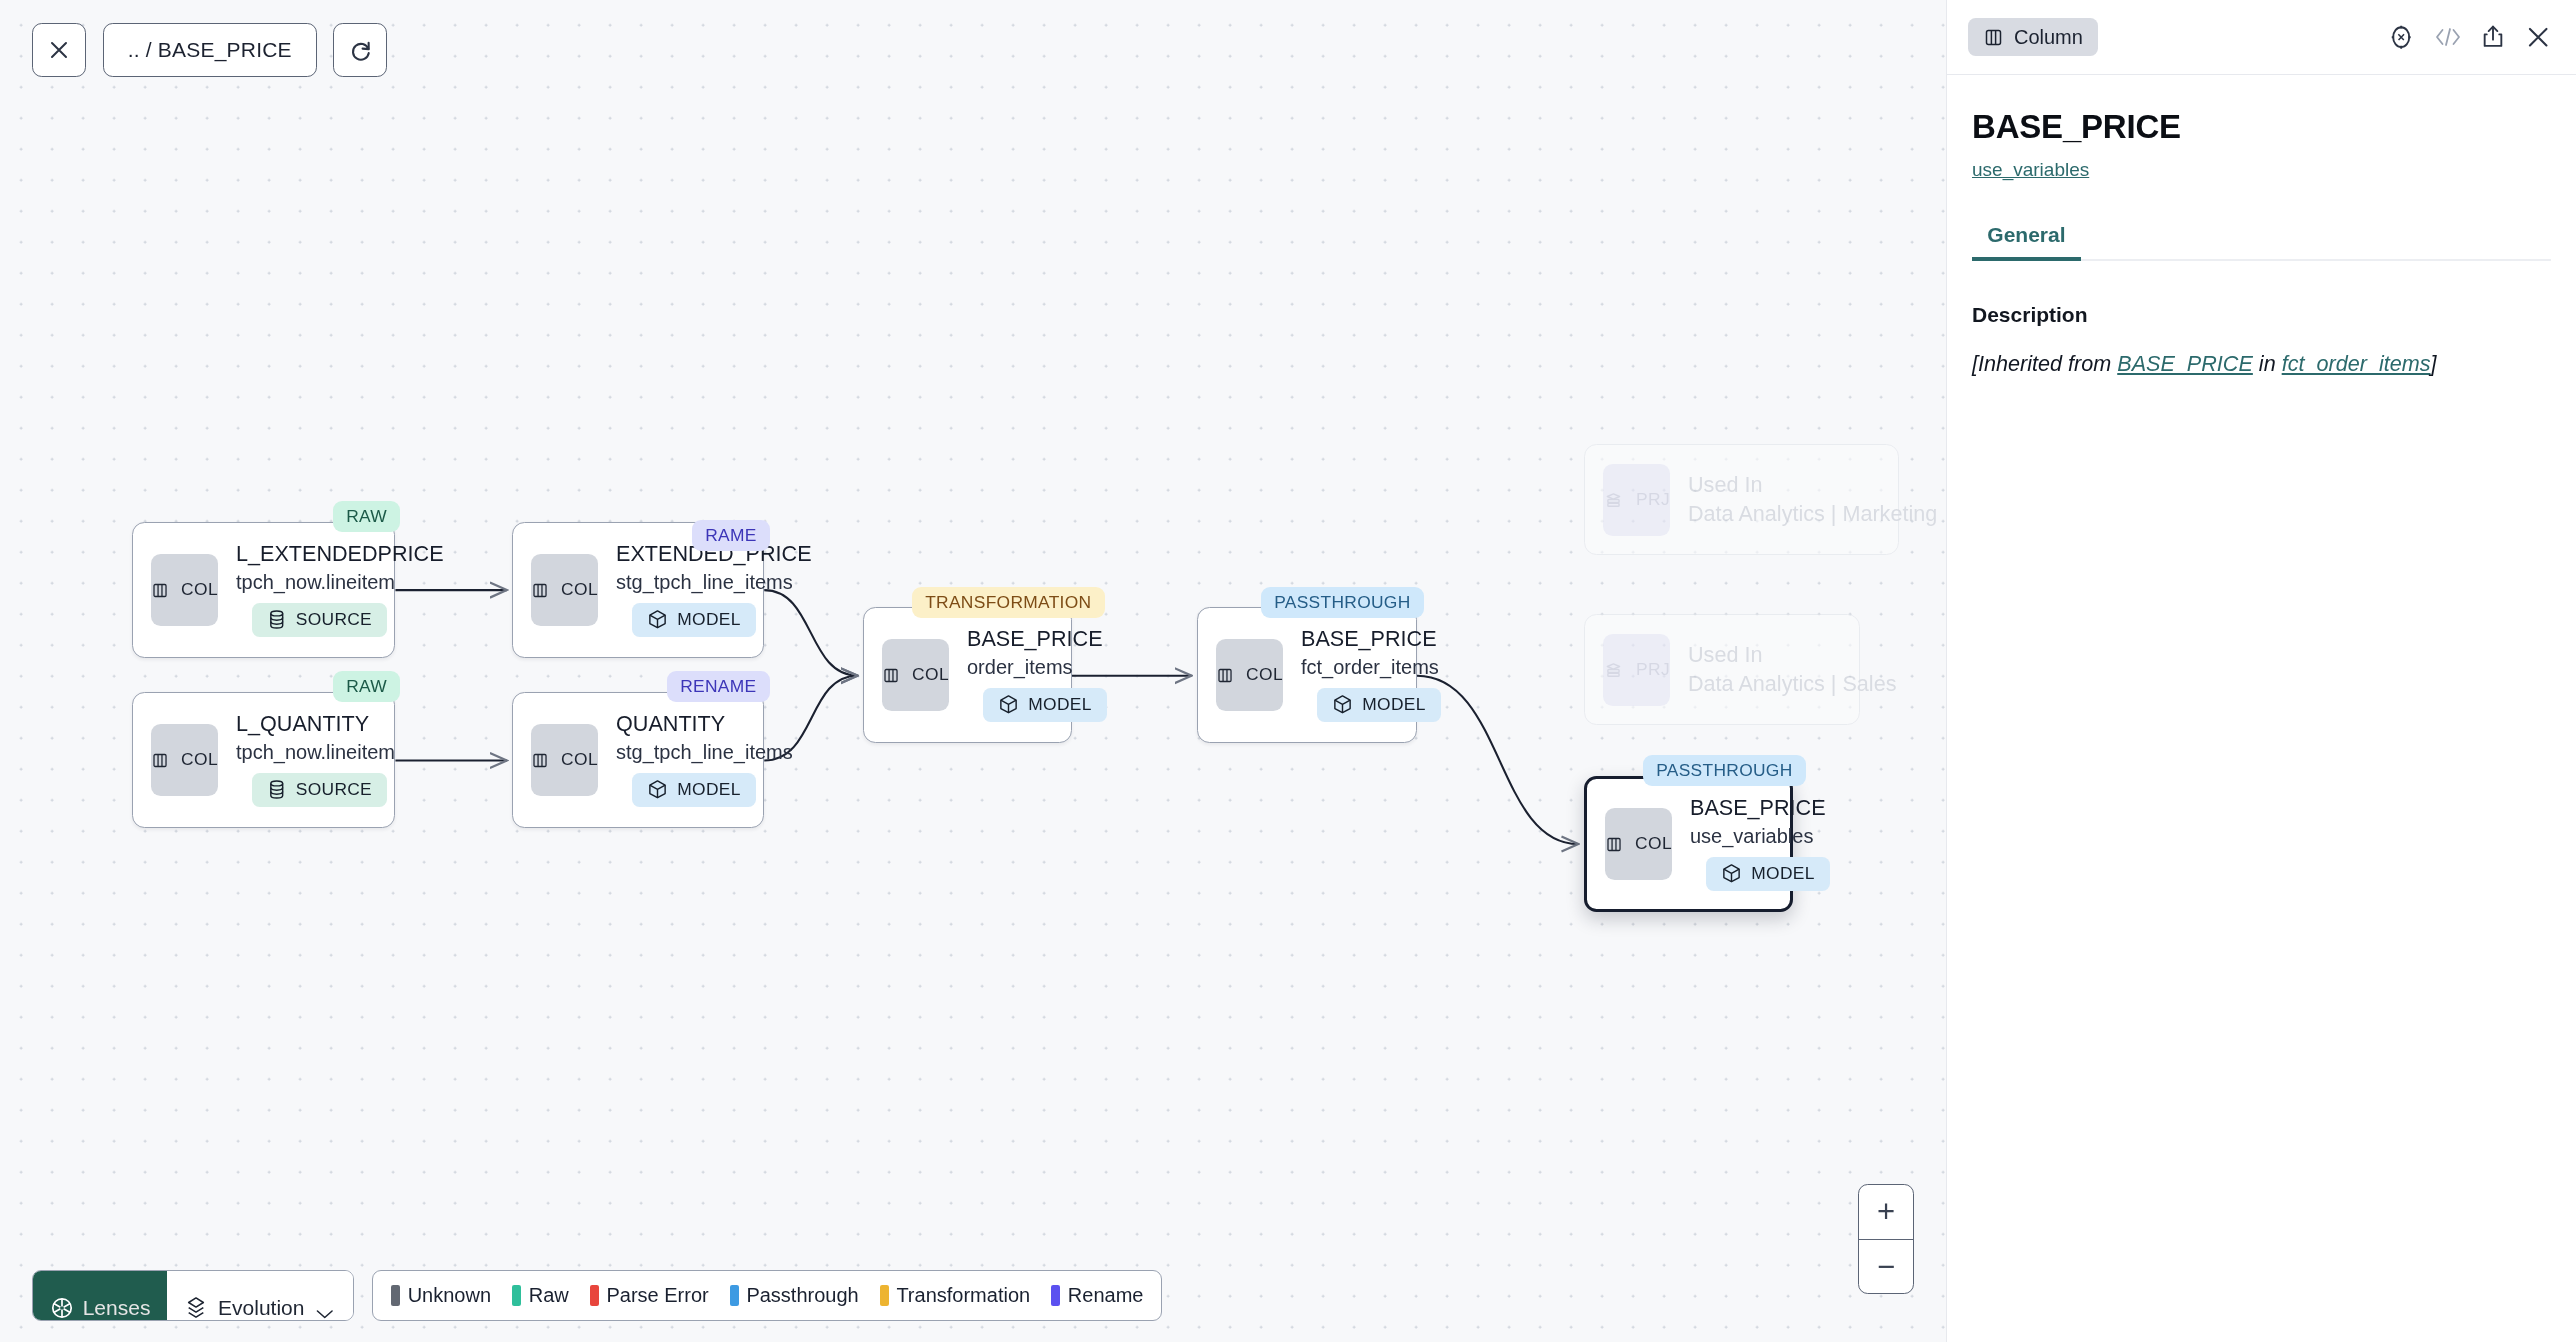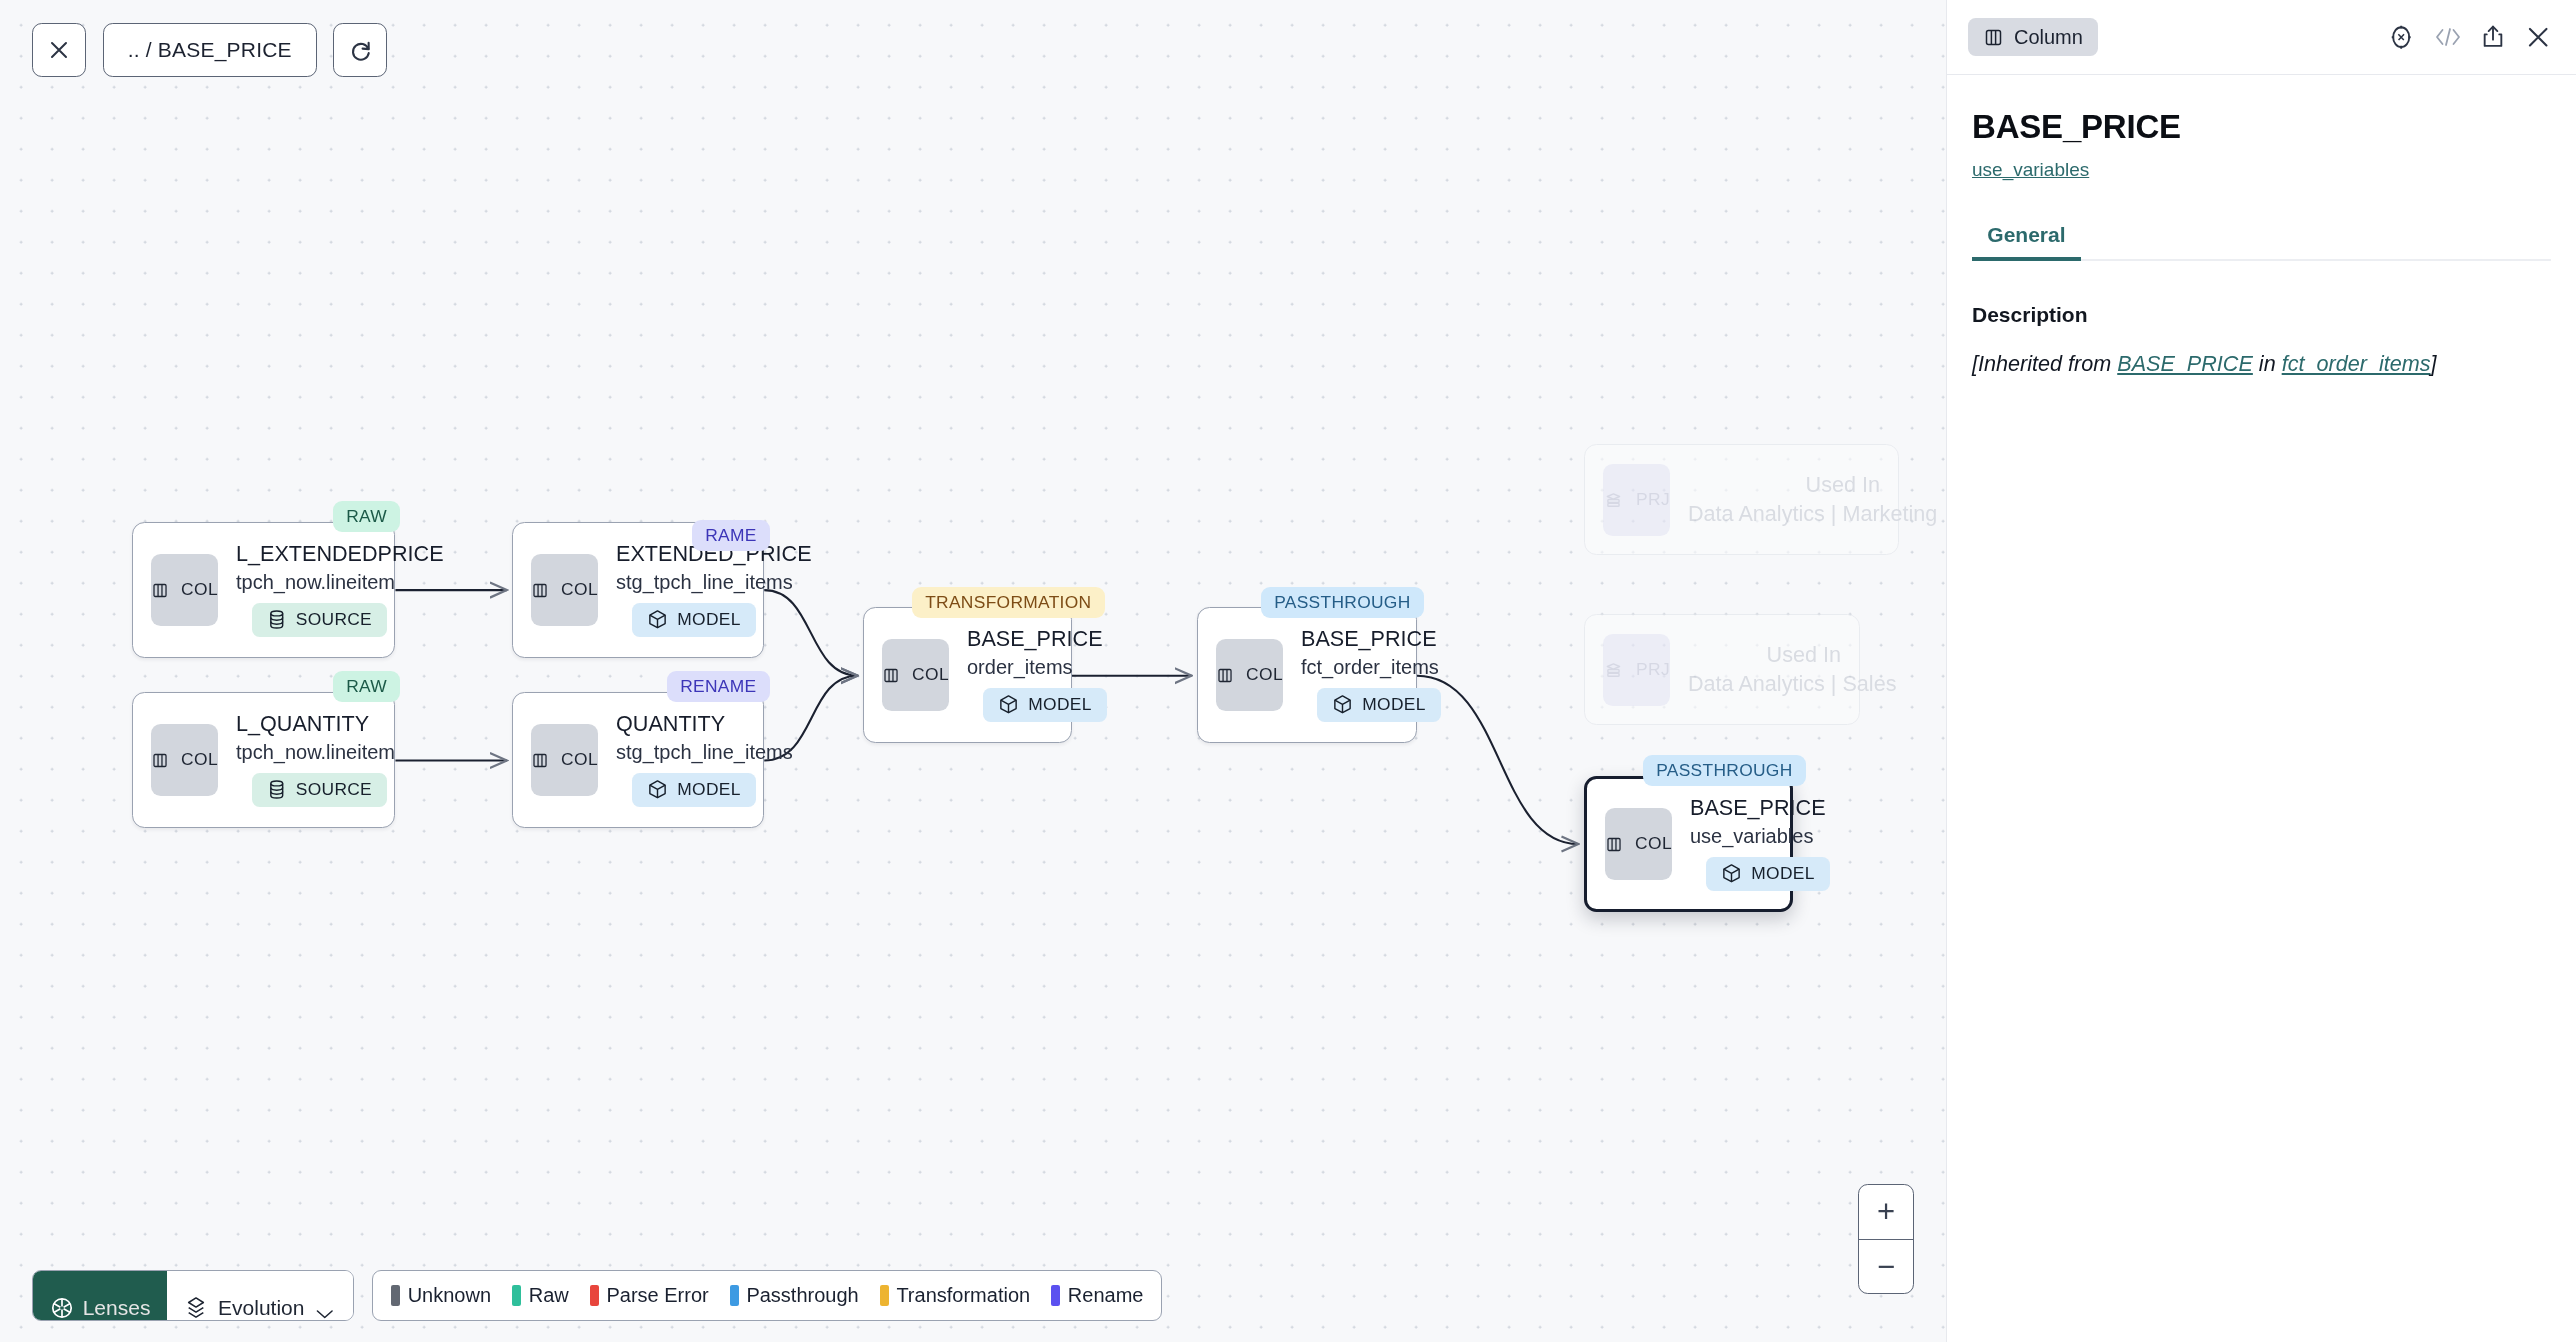--- a/index.html
+++ b/index.html
@@ -63,21 +63,21 @@
     display: flex; align-items: center; justify-content: center;
     gap: 12px; flex: 0 0 auto;
   }
   .col-chip.prj { background: #e6e7f5; }
   .col-chip svg { display: block; }
   .col-chip .chip-label { font-size: 17.4px; color: #1f2633; letter-spacing: 0.4px; line-height: 1; }
   .col-chip.prj .chip-label { color: #c3c6d8; }
   .node-body { display: flex; flex-direction: column; gap: 6.3px; min-width: 0; }
   .node-title { font-size: 21.6px; color: #171d2b; line-height: 1.05; white-space: nowrap; }
   .node-sub { font-size: 20px; color: #2b3242; line-height: 1.05; white-space: nowrap; }
-  .ghost .node-title { color: #c7cbd4; text-align: right; }
+  .ghost .node-title { color: #c7cbd4; }
   .ghost .node-sub { color: #c7cbd4; font-size: 21.6px; }
 
   .type-pill {
     margin-top: 3.5px; align-self: flex-start;
     display: inline-flex; align-items: center; gap: 9px;
     padding: 6.3px 15.3px; border-radius: 7.7px;
     font-size: 17.4px; letter-spacing: 0.3px; line-height: 1; margin-left: 16px;
   }
   .type-pill.source { background: #d7efe6; color: #17202c; }
   .type-pill.model  { background: #d6eaf9; color: #17202c; }

